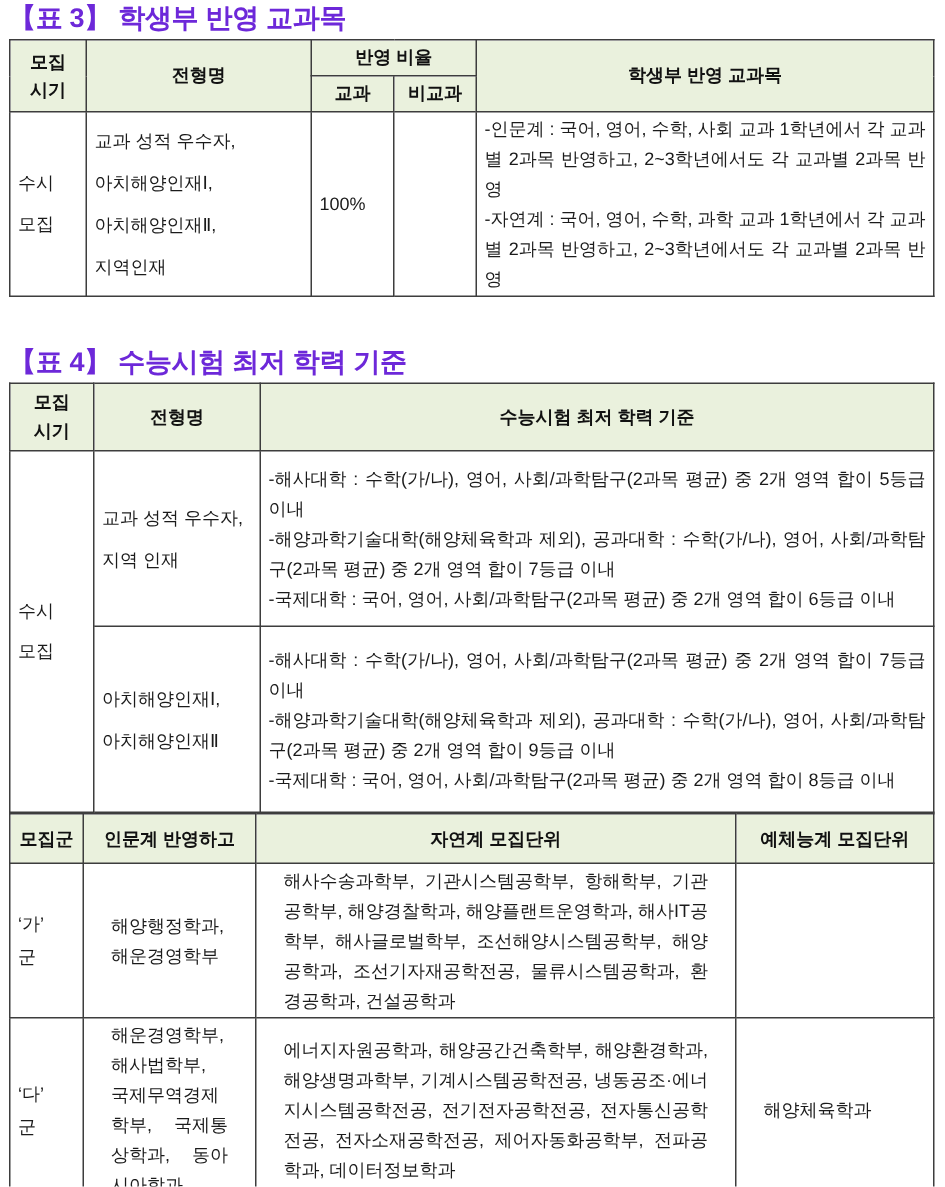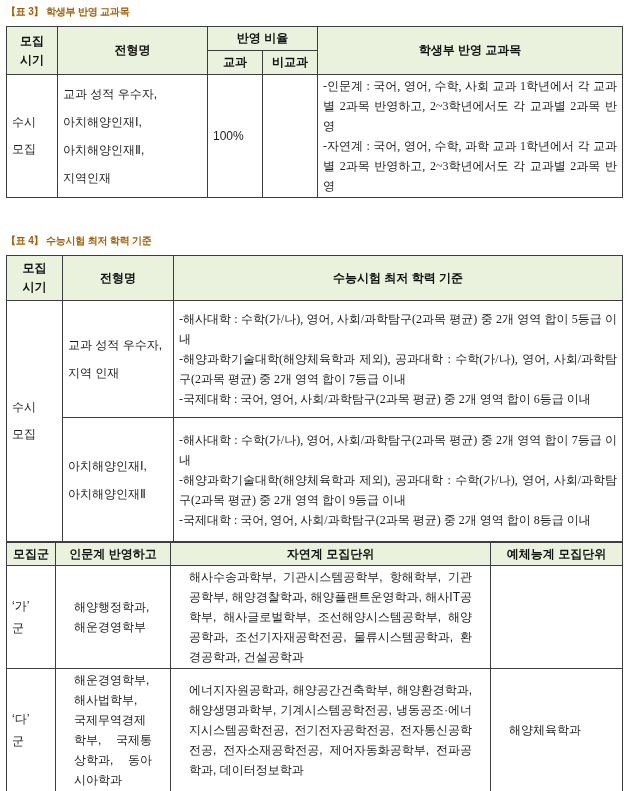--- a/index.html
+++ b/index.html
@@ -4,50 +4,50 @@
 <style>
   * { box-sizing: border-box; }
   html,body { margin:0; padding:0; }
   body {
     width:630px; height:791px; overflow:hidden;
     background:#ffffff; color:#1b1b1b;
     font-family:"Liberation Sans","DejaVu Sans",sans-serif;
   }
   .page { padding:4px 7px 0 6px; }
   .t-title {
-    font-size:10px; font-weight:700; color:#a16207;
+    font-size:18px; font-weight:700; color:#6d28d9;
     line-height:16px; margin:0 0 6px 0; letter-spacing:-0.2px;
   }
   .mt1 { margin-top:35px; }
   .mt2 { margin-top:20px; }
   table.tbl { border-collapse:collapse; width:617px; table-layout:fixed; }
   .tbl th, .tbl td {
     border:1px solid #3d3d3d; font-size:12px;
     vertical-align:middle; padding:1px 5px; overflow:hidden;
   }
   .tbl th {
     background:#eaf1dd; font-weight:700; text-align:center;
     line-height:19px; padding:1px 2px; color:#111;
   }
   .ml { white-space:pre-line; }
   .center { text-align:left; }
   .bold { font-weight:400; }
   .just {
     text-align:justify; white-space:pre-line;
-    line-height:20px; padding:1px 5px;font-family:Liberation Serif, serif;
+    line-height:20px; padding:1px 5px;
   }
   .period { line-height:27px; }
   .t3 thead tr { height:24px; }
   .t3 tbody tr { height:121px; }
   .t3 .type-lines { line-height:28px; }
   .t4 thead tr { height:45px; }
   .t4 tr.r0 { height:117px; }
   .t4 tr.r1 { height:124px; }
   .t4 .type-lines { line-height:28px; }
-  .t5 thead tr { height:23px; }
+  .t5 thead tr { height:33px; }
   .t5 tr.r0 { height:98px; }
   .t5 tr.r1 { height:101px; }
   .t5 td.cell { text-align:justify; line-height:20px; padding:1px 18px; }
   .t5 .group { line-height:22px; }
 </style>
 </head>
 <body>
 
 <div class="page">
 

